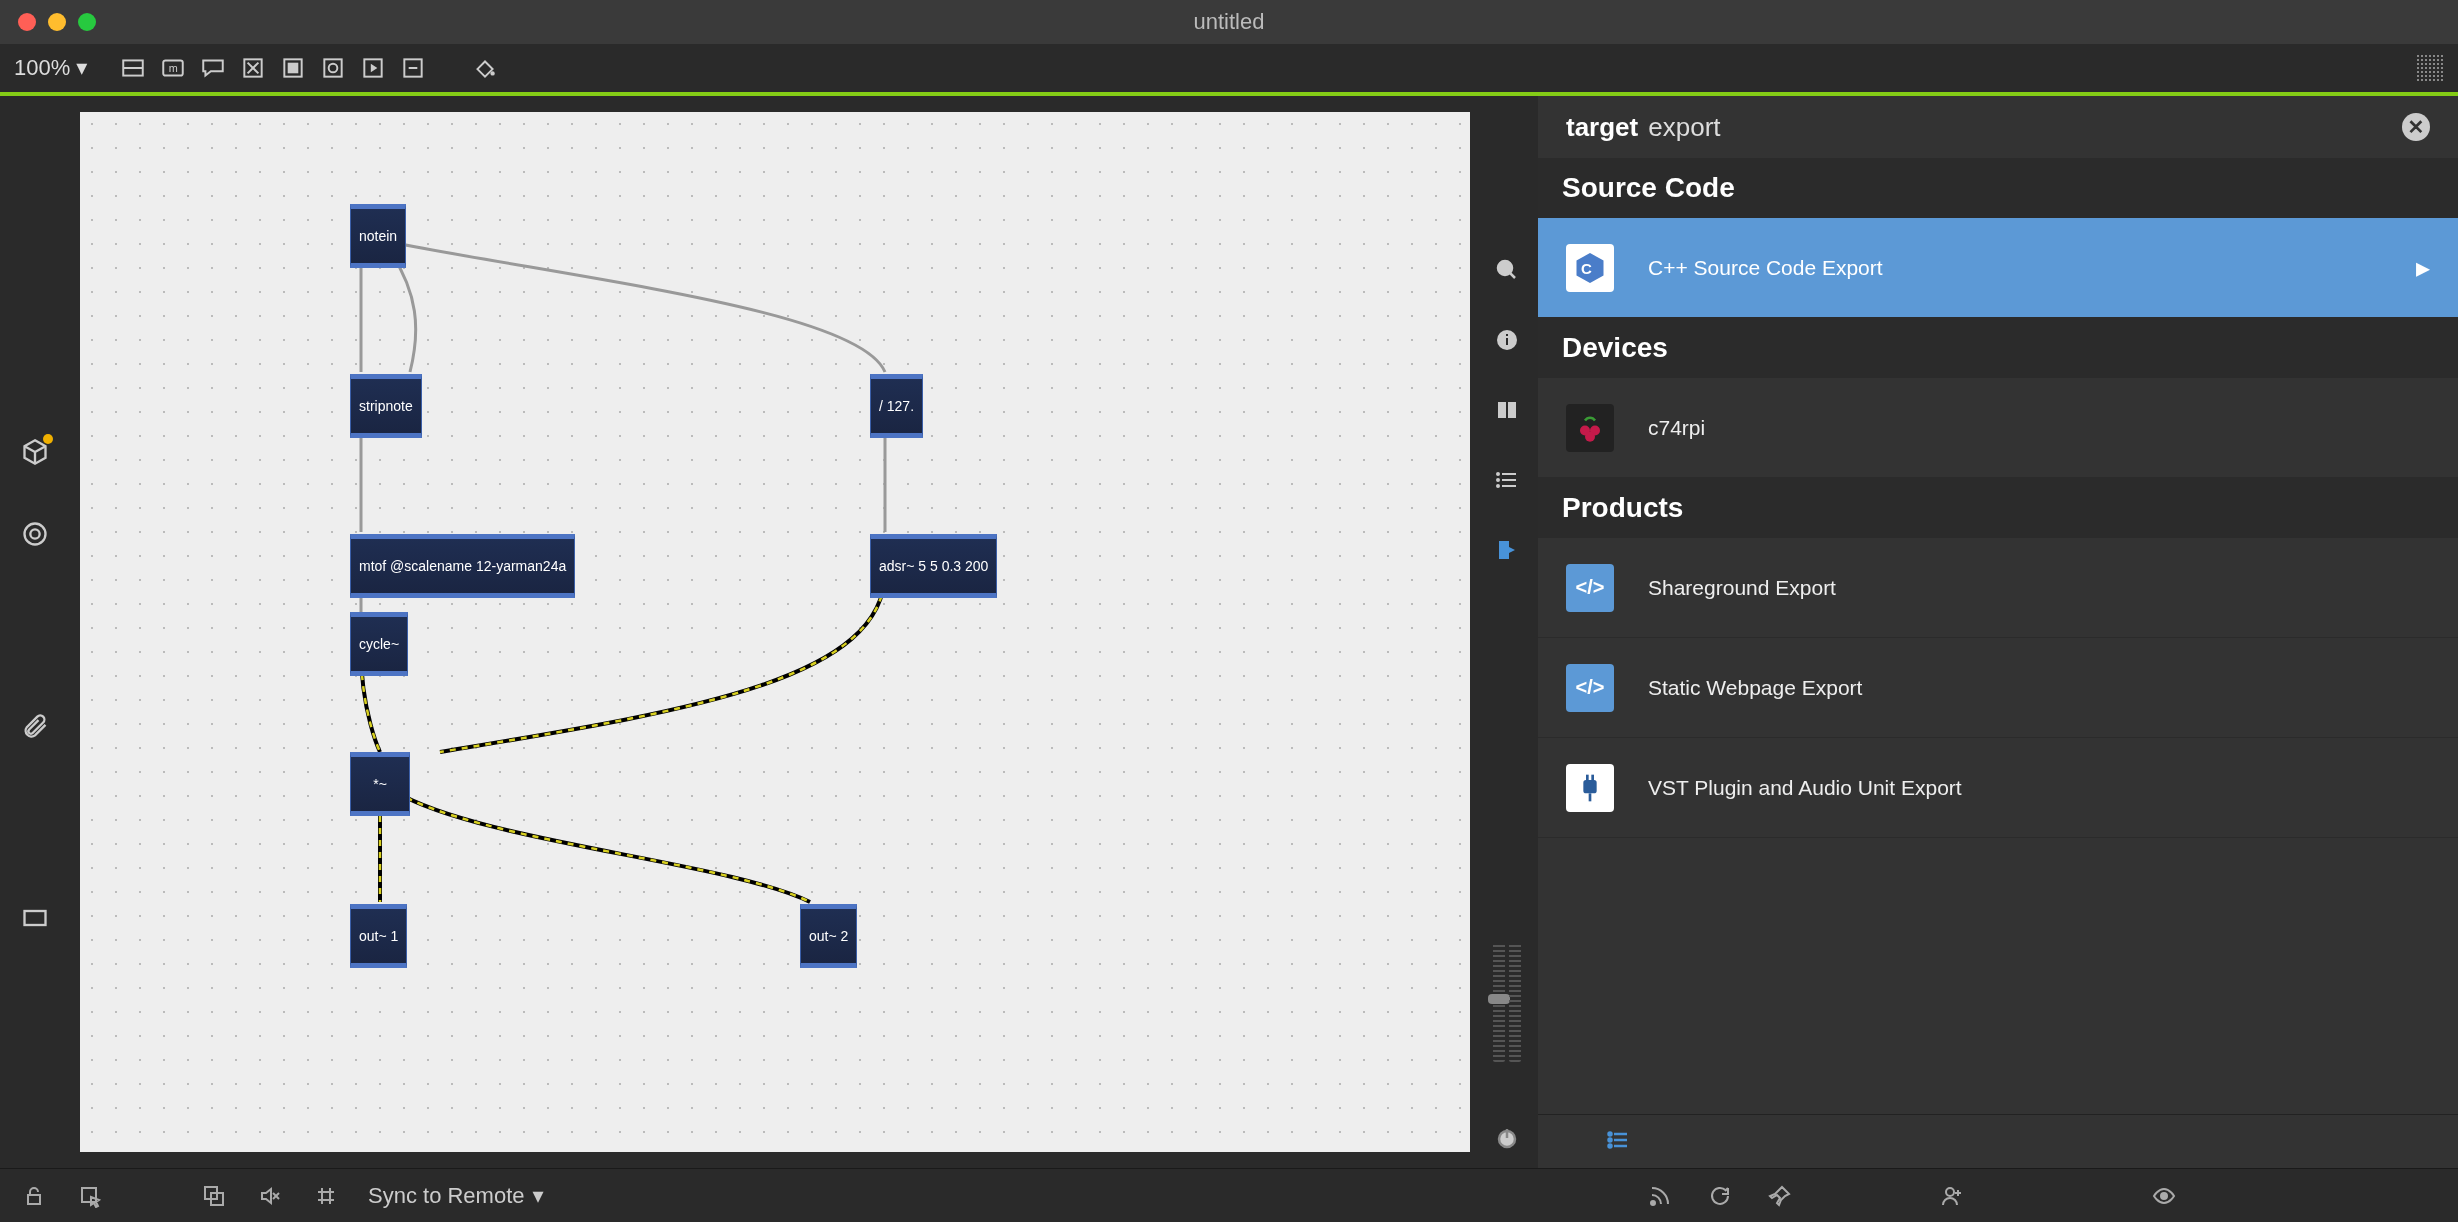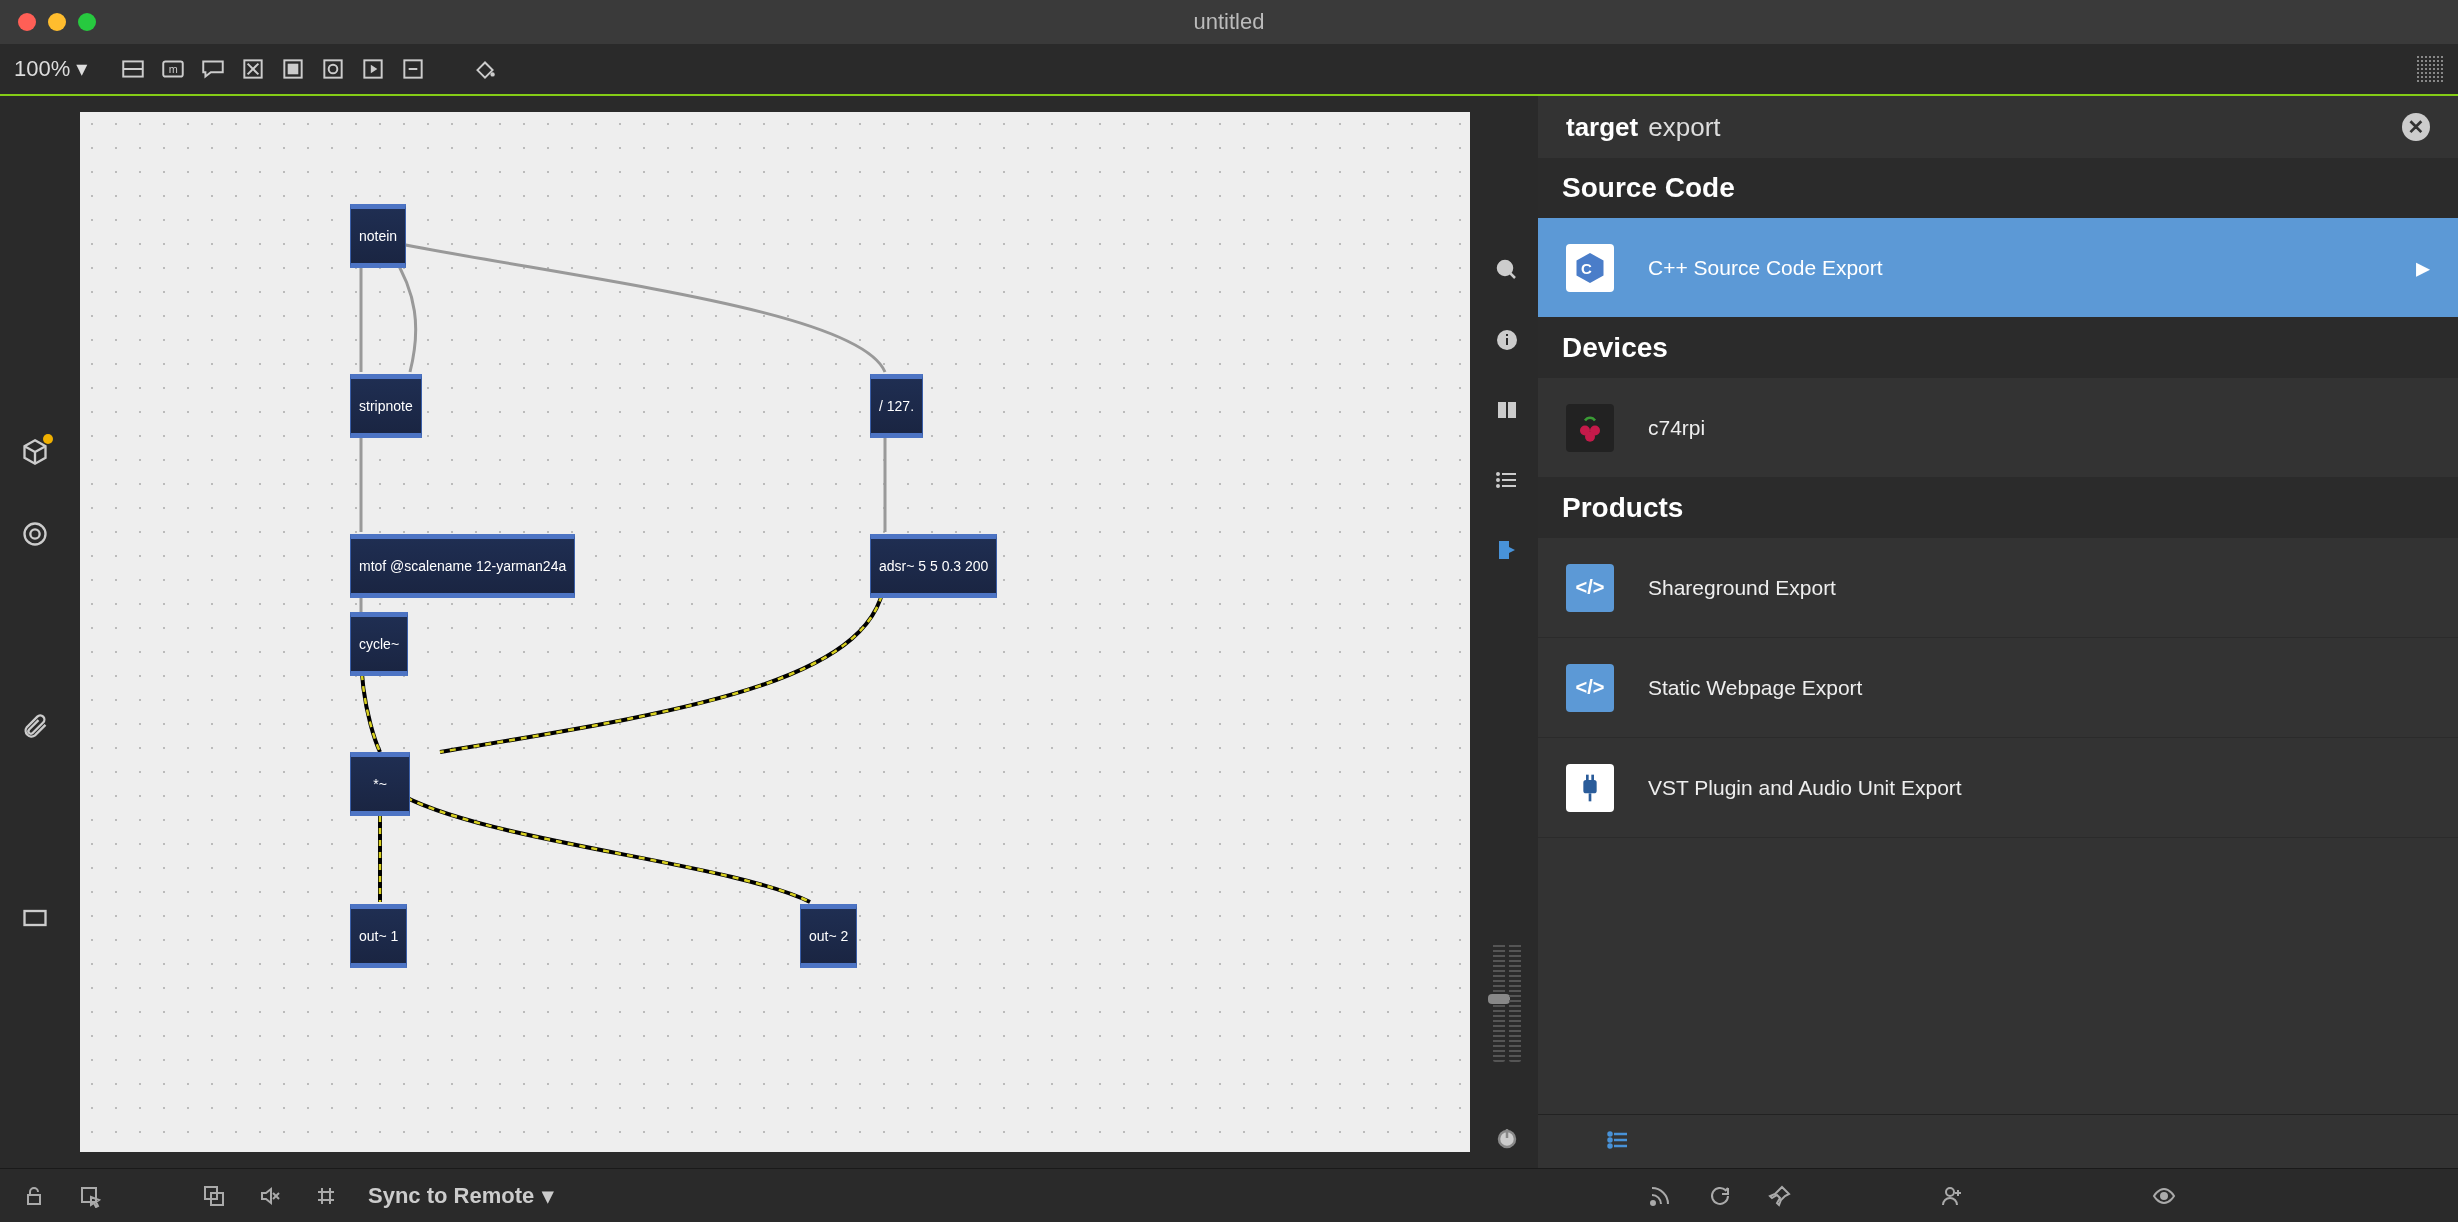--- a/index.html
+++ b/index.html
@@ -9,21 +9,21 @@
 
 .titlebar { height: 44px; background: #3a3a3a; display: flex; align-items: center; position: relative; }
 .traffic { display: flex; gap: 12px; margin-left: 18px; }
 .dot { width: 18px; height: 18px; border-radius: 50%; }
 .dot-red { background: #ff5f56; }
 .dot-yellow { background: #ffbd2e; }
 .dot-green { background: #27c93f; }
 .title { position: absolute; left: 50%; transform: translateX(-50%); color: #bbb; font-size: 22px; }
 
 
-.toolbar { height: 52px; background: #2a2a2a; display: flex; align-items: center; padding: 0 14px; gap: 12px; border-bottom: 2px solid #84cc16; }
+.toolbar { height: 52px; background: #2a2a2a; display: flex; align-items: center; padding: 0 14px; gap: 12px; border-bottom: 4px solid #84cc16; }
 .zoom { color: #ddd; font-size: 22px; display: flex; align-items: center; gap: 6px; margin-right: 20px; }
 .tb-icon { width: 28px; height: 28px; display: flex; align-items: center; justify-content: center; color: #ccc; cursor: pointer; }
 .tb-icon svg { width: 26px; height: 26px; fill: none; stroke: #ccc; stroke-width: 1.8; }
 .tb-spacer { flex: 1; }
 .grid-icon { width: 28px; height: 28px; background-image: radial-gradient(#888 1px, transparent 1px); background-size: 4px 4px; }
 
 
 .main { flex: 1; display: flex; overflow: hidden; }
 
 
@@ -68,21 +68,21 @@
 .ic-js { background: #f0db4f; color: #000; font-size: 18px; }
 .ic-rpi { background: #222; }
 .ic-max { background: #222; color: #fff; }
 .ic-code { background: #5c99d6; color: #fff; font-size: 20px; }
 .ic-plug { background: #fff; color: #2a5; }
 
 
 .bottombar { height: 54px; background: #2a2a2a; display: flex; align-items: center; padding: 0 20px; gap: 28px; border-top: 1px solid #1a1a1a; }
 .bb-icon { width: 28px; height: 28px; display: flex; align-items: center; justify-content: center; color: #aaa; cursor: pointer; }
 .bb-icon svg { width: 24px; height: 24px; fill: none; stroke: #aaa; stroke-width: 2; }
-.sync-label { color: #ccc; font-size: 22px; display: flex; align-items: center; gap: 8px; font-weight: bold; }
+.sync-label { color: #ccc; font-size: 22px; display: flex; align-items: center; gap: 8px; }
 .bb-spacer { flex: 1; }
 .bb-group-right { display: flex; gap: 32px; align-items: center; margin-right: 260px; }
 .list-ic { color: #4892d8; margin-left: 40px; }
 </style>
 </head>
 <body>
 
 <div class="app">
 
   <div class="titlebar">

